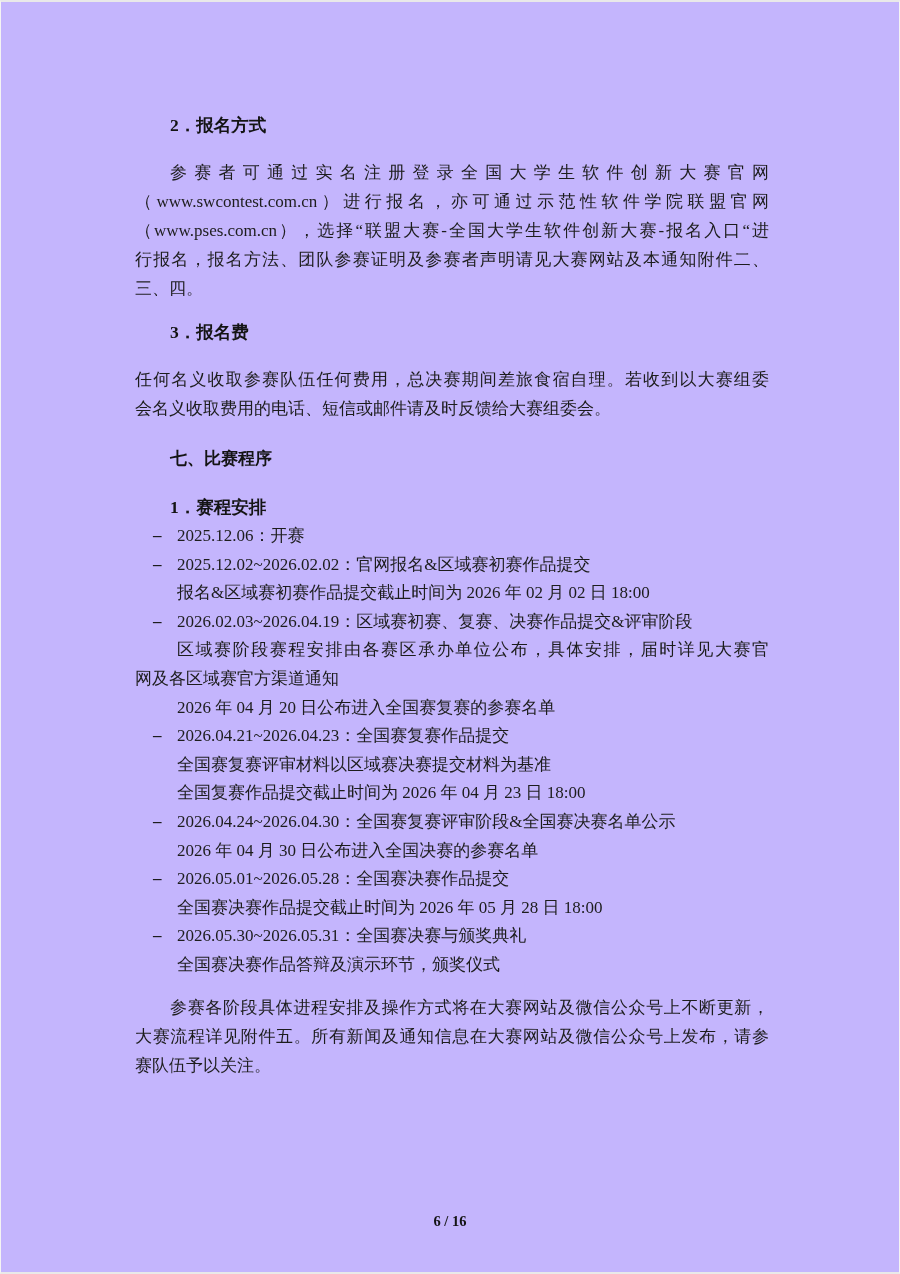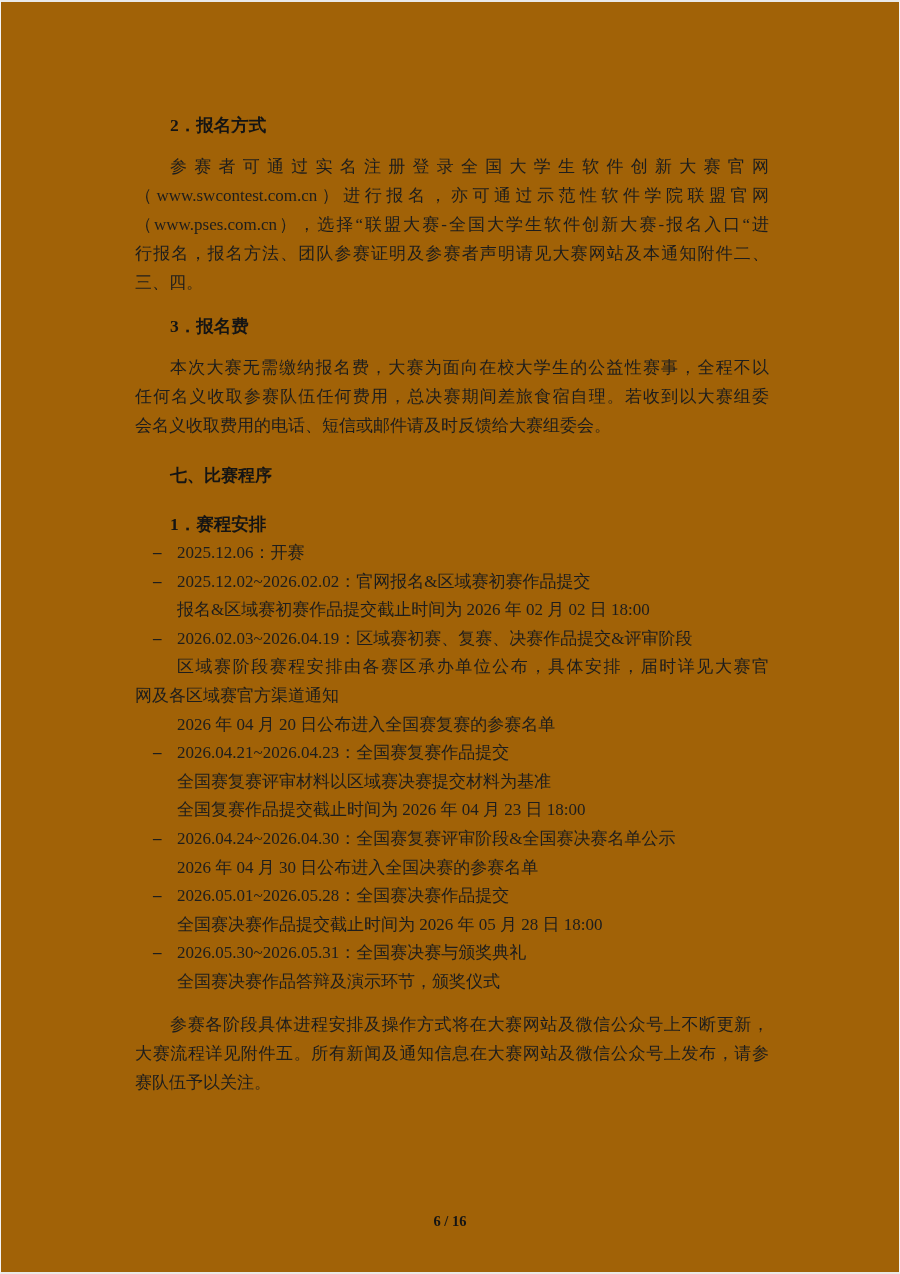--- a/index.html
+++ b/index.html
@@ -11,21 +11,21 @@
     width: 900px;
     height: 1274px;
     font-family: "Liberation Serif", "DejaVu Serif", serif;
     color: #1d1d1d;
   }
   .page {
     position: relative;
     width: 900px;
     height: 1274px;
     box-sizing: border-box;
-    background: #a16207;
+    background: #c4b5fd;
     border-top: 2px solid #e9e9e9;
     border-bottom: 2px solid #e9e9e9;
     border-left: 1px solid #f4f4f4;
     border-right: 1px solid #f4f4f4;
     overflow: hidden;
   }
   .content {
     padding: 108px 130px 0 134px;
   }
   
@@ -42,21 +42,21 @@
     font-size: 17px;
     font-weight: 700;
     line-height: 34px;
     margin: 19px 0 0 0;
     text-indent: 35px;
     color: #141414;
   }
   .para {
     font-size: 17px;
     line-height: 29px;
-    margin: 12px 0 0 0;
+    margin: 18px 0 0 0;
   }
   .pline {
     text-align: justify;
     text-align-last: justify;
   }
   .pline.first { text-indent: 35px; }
   .pline.last  { text-align: right; text-align-last: left; }
   .gap-s3 { margin-top: 14px; }
   .sub-h { margin-top: 16px; }
   .schedule {
@@ -103,21 +103,20 @@
       <div class="pline first">参赛者可通过实名注册登录全国大学生软件创新大赛官网</div>
       <div class="pline">（www.swcontest.com.cn）进行报名，亦可通过示范性软件学院联盟官网</div>
       <div class="pline">（www.pses.com.cn），选择“联盟大赛-全国大学生软件创新大赛-报名入口“进</div>
       <div class="pline">行报名，报名方法、团队参赛证明及参赛者声明请见大赛网站及本通知附件二、</div>
       <div class="pline last">三、四。</div>
     </div>
 
     <div class="h2 gap-s3">3．报名费</div>
 
     <div class="para">
-      <div class="pline first">本次大赛无需缴纳报名费，大赛为面向在校大学生的公益性赛事，全程不以</div>
       <div class="pline">任何名义收取参赛队伍任何费用，总决赛期间差旅食宿自理。若收到以大赛组委</div>
       <div class="pline last">会名义收取费用的电话、短信或邮件请及时反馈给大赛组委会。</div>
     </div>
 
     <div class="h1">七、比赛程序</div>
 
     <div class="h2 sub-h">1．赛程安排</div>
 
     <div class="schedule">
       <div class="srow bullet">

